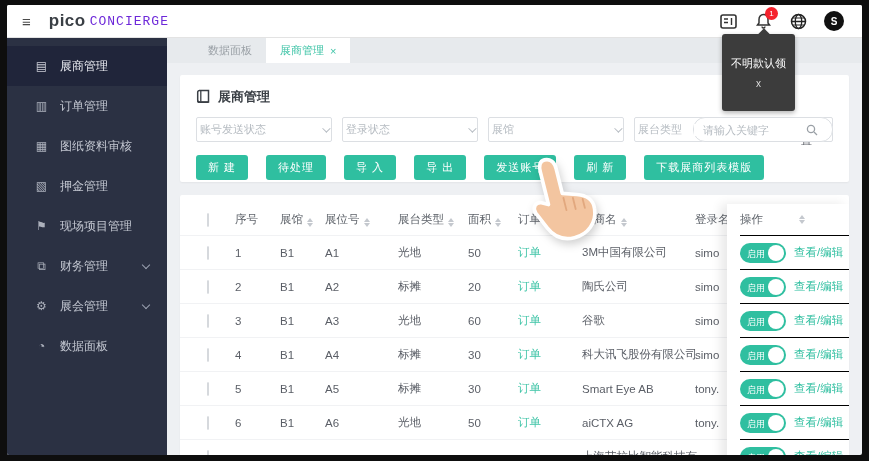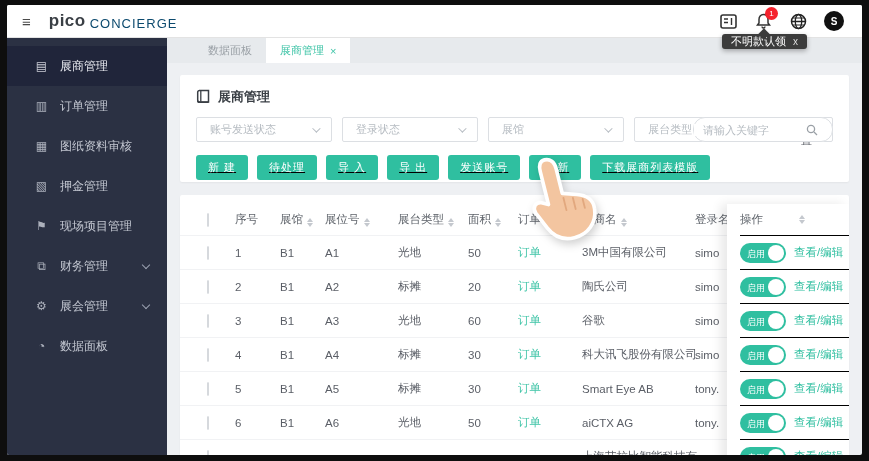--- a/index.html
+++ b/index.html
@@ -6,35 +6,35 @@
   html,body { width:869px; height:461px; overflow:hidden; }
   body { background:#0e0e0e; position:relative;
          font-family:"Liberation Sans","DejaVu Sans",sans-serif; }
   .screen { position:absolute; left:7px; top:5px; right:7px; bottom:6px;
             background:#eef0f3; overflow:hidden; border-radius:2px; }
 
   
   .topbar { position:absolute; left:0; top:0; right:0; height:33px; background:#fff;
             border-bottom:1px solid #e3e3e3; display:flex; align-items:center; z-index:30; }
   .burger { font-size:15px; color:#4a4a4a; margin-left:15px; cursor:pointer; }
-  .logo { margin-left:18px; display:flex; align-items:flex-end; }
+  .logo { margin-left:18px; display:flex; align-items:center; }
   .logo-pico { font-size:17px; font-weight:bold; color:#3a3f45; letter-spacing:.5px; }
-  .logo-conc { font-size:13px; color:#0c4a6e; letter-spacing:1px; margin-left:4px; }
+  .logo-conc { font-size:13px; color:#6d28d9; letter-spacing:1px; margin-left:4px;font-family:Liberation Mono, monospace; }
   .top-icons { margin-left:auto; display:flex; align-items:center; gap:17px; padding-right:18px; }
   .tico { width:18px; height:18px; position:relative; display:flex; align-items:center; justify-content:center; cursor:pointer; }
   .badge { position:absolute; top:-5px; right:-6px; min-width:13px; height:13px; border-radius:7px;
            background:#f5222d; color:#fff; font-size:8px; display:flex; align-items:center;
            justify-content:center; padding:0 2px; }
   .avatar { width:20px; height:20px; border-radius:50%; background:#111; color:#fff;
             font-size:10px; font-weight:bold; display:flex; align-items:center; justify-content:center; }
 
   
   .tooltip { position:absolute; left:715px; top:29px; background:#3c3c3c; color:#fff;
-             font-size:11px; padding:0 9px; border-radius:3px; z-index:40;
-             display:flex; align-items:center; gap:7px; box-shadow:0 2px 5px rgba(0,0,0,.3); }
+             font-size:11px; padding:22px 9px; border-radius:3px; z-index:40;
+             display:flex; align-items:center; gap:7px; box-shadow:0 2px 5px rgba(0,0,0,.3);flex-direction:column; }
   .tooltip:before { content:""; position:absolute; top:-4px; left:38px; width:8px; height:8px;
                     background:#3c3c3c; transform:rotate(45deg); }
   .tooltip .tclose { font-size:10px; color:#ddd; cursor:pointer; }
 
   
   .sidebar { position:absolute; left:0; top:33px; bottom:0; width:160px; background:#2b3143; z-index:20; }
   .snav { padding-top:8px; }
   .sitem { height:40px; display:flex; align-items:center; padding-left:27px; color:#c3c7d1;
            font-size:12px; cursor:pointer; position:relative; }
   .sitem.active { background:#20253a; color:#e8eaf0; }
@@ -48,32 +48,32 @@
   .tab { font-size:11px; color:#9aa0a6; padding:0 14px; display:flex; align-items:center; gap:6px; cursor:pointer; }
   .tab.active { background:#fff; color:#3fc4a7; }
   .tab .x { font-size:11px; }
 
   .card { position:absolute; background:#fff; border-radius:2px; box-shadow:0 1px 2px rgba(0,0,0,.05); }
   .card1 { left:13px; right:13px; top:37px; height:107px; padding:13px 16px; }
   .titlerow { display:flex; align-items:center; gap:8px; }
   .ptitle { font-size:13px; font-weight:bold; color:#3a3f45; }
   .filterrow { display:flex; align-items:center; gap:10px; margin-top:11px; position:relative; }
   .fselect { width:137px; height:25px; border:1px solid #dcdfe3; border-radius:2px; display:flex;
-             align-items:center; justify-content:space-between; padding:0 13px; font-size:11px;
+             align-items:center; justify-content:space-between; padding:0 3px; font-size:11px;
              color:#b6bcc2; cursor:pointer; background:#fff; }
   .chev { width:6px; height:6px; border-right:1px solid #b6bcc2; border-bottom:1px solid #b6bcc2;
           transform:rotate(45deg) translateY(-2px); }
   .resetbtn { height:25px; border:1px solid #dcdfe3; border-radius:2px; background:#fff;
               font-size:11px; color:#5a5e66; padding:0 13px; cursor:pointer; }
   .searchbox { position:absolute; right:0; top:0; width:140px; height:25px; border:1px solid #dcdfe3;
                border-radius:12px; display:flex; align-items:center; background:#fff; }
   .searchbox input { border:0; outline:0; width:112px; font-size:11px; color:#5a5e66; padding:0 0 0 9px;
                      font-family:inherit; }
   .searchbox input::placeholder { color:#b6bcc2; }
-  .btnrow { display:flex; gap:9px; margin-top:13px;text-decoration:underline; }
+  .btnrow { display:flex; gap:18px; margin-top:13px; }
   .tbtn { height:25px; background:#2fbfa0; border:none; border-radius:3px; color:#fff; font-size:11px;
           padding:0 12px; cursor:pointer; letter-spacing:1px; font-family:inherit; }
 
   
   .card2 { left:13px; right:13px; top:157px; bottom:-20px; padding-top:9px; overflow:hidden; }
   .tbl { position:relative; }
   .trow, .thead { display:flex; align-items:center; }
   .thead { height:31px; color:#5f646b; font-size:11.5px; }
   .trow { height:34px; border-top:1px solid #f1f2f4; color:#5a5e66; font-size:11.5px; }
   .c-cb { width:55px; padding-left:27px; }

